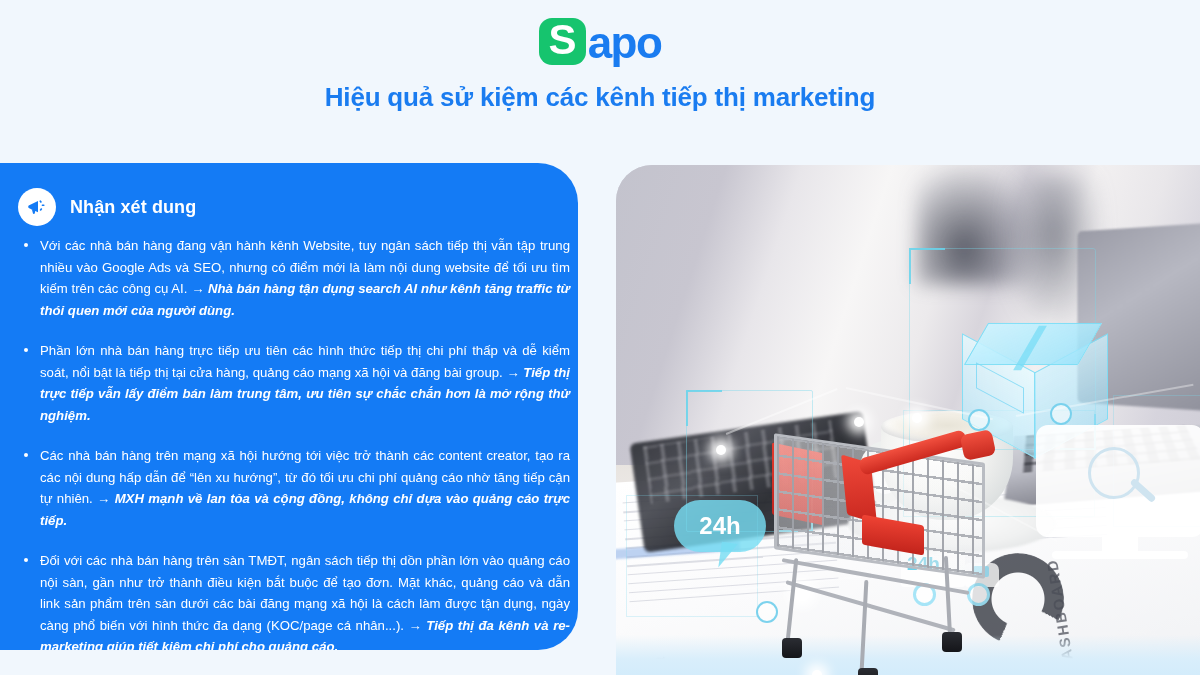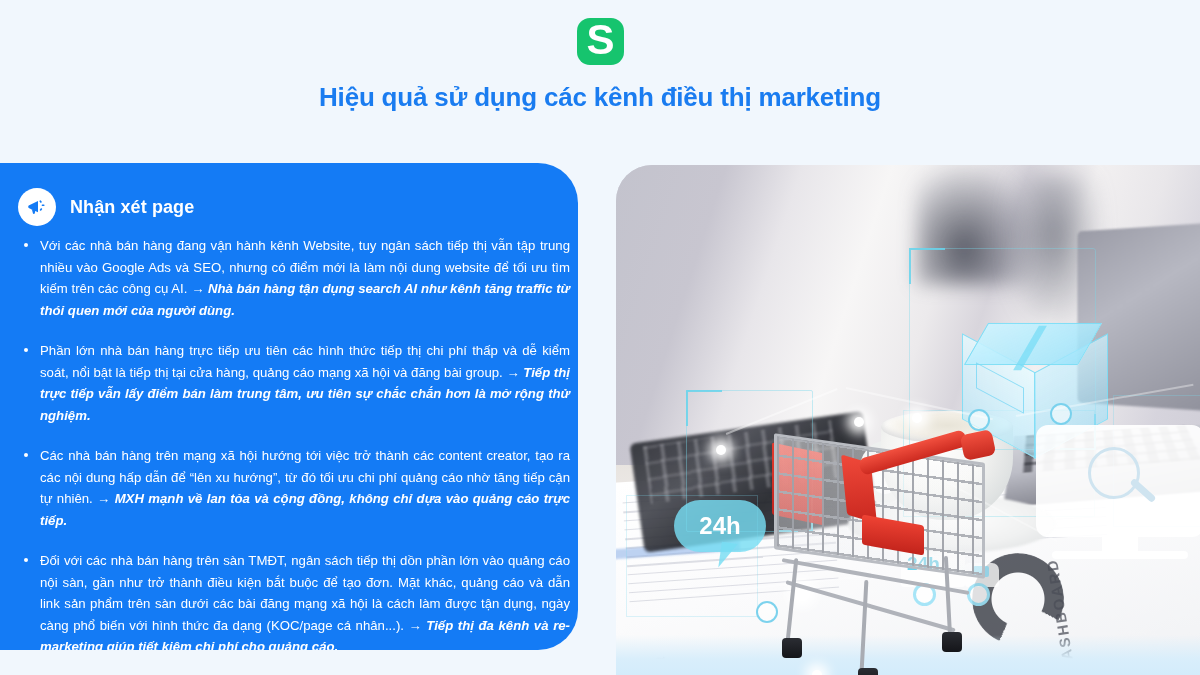--- a/index.html
+++ b/index.html
@@ -357,37 +357,38 @@
   }
 </style>
 </head>
 <body>
 
 <div class="header">
   <div class="logo-wrap">
     <div class="logo-mark">
       <span>S</span>
     </div>
+    <div class="logo-text">apo</div>
   </div>
-  <div class="page-title">Hiệu quả sử dụng các kênh điều thị marketing</div>
+  <div class="page-title">Hiệu quả sử kiệm các kênh tiếp thị marketing</div>
 </div>
 
 <div class="panel">
 
   <div class="panel-head">
     <div class="badge-icon">
       <svg width="24" height="24" viewBox="0 0 24 24" aria-hidden="true">
         <path d="M4.2 10.2 13 6.1v11.2L4.2 13.3a1.7 1.7 0 0 1 0-3.1z" fill="#147bf5"></path>
         <path d="M5.6 13.9l1.3.6 1 3.8a1 1 0 0 0 1.9-.1l.6-3.1-4.8-1.2z" fill="#147bf5"></path>
         <rect x="14.8" y="5.3" width="1.7" height="2.6" rx=".8" transform="rotate(-35 15.6 6.6)" fill="#147bf5"></rect>
         <rect x="16.6" y="9.4" width="3" height="1.7" rx=".8" fill="#147bf5"></rect>
         <rect x="15.2" y="13.1" width="1.7" height="2.8" rx=".8" transform="rotate(-140 16 14.5)" fill="#147bf5"></rect>
       </svg>
     </div>
-    <div class="panel-head-title">Nhận xét page</div>
+    <div class="panel-head-title">Nhận xét dung</div>
   </div>
 
   <div class="bullets">
 
     <div class="bullet">
       <span>Với các nhà bán hàng đang vận hành kênh Website, tuy ngân sách tiếp thị vẫn tập trung nhiều vào Google Ads và SEO, nhưng có điểm mới là làm nội dung website để tối ưu tìm kiếm trên các công cụ AI. </span><span class="arrow">→ </span><span class="bi">Nhà bán hàng tận dụng search AI như kênh tăng traffic từ thói quen mới của người dùng.</span>
     </div>
 
     <div class="bullet">
       <span>Phần lớn nhà bán hàng trực tiếp ưu tiên các hình thức tiếp thị chi phí thấp và dễ kiểm soát, nổi bật là tiếp thị tại cửa hàng, quảng cáo mạng xã hội và đăng bài group. </span><span class="arrow">→ </span><span class="bi">Tiếp thị trực tiếp vẫn lấy điểm bán làm trung tâm, ưu tiên sự chắc chắn hơn là mở rộng thử nghiệm.</span>

